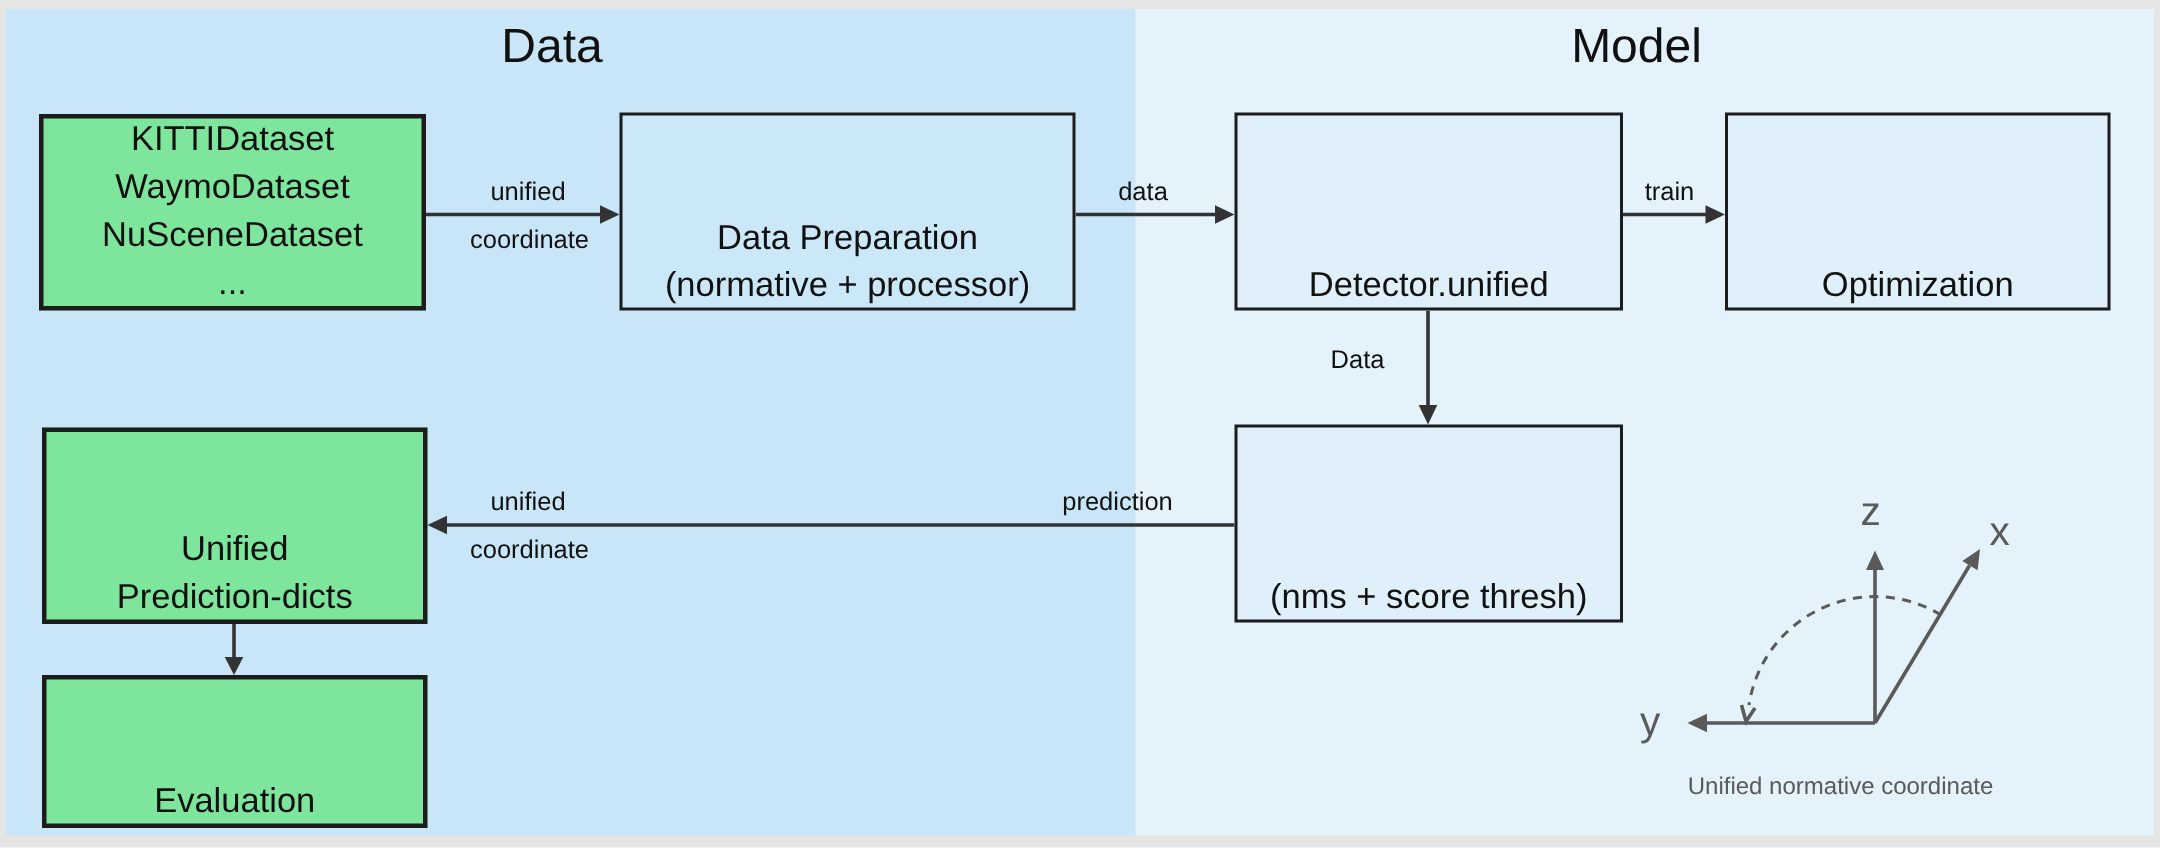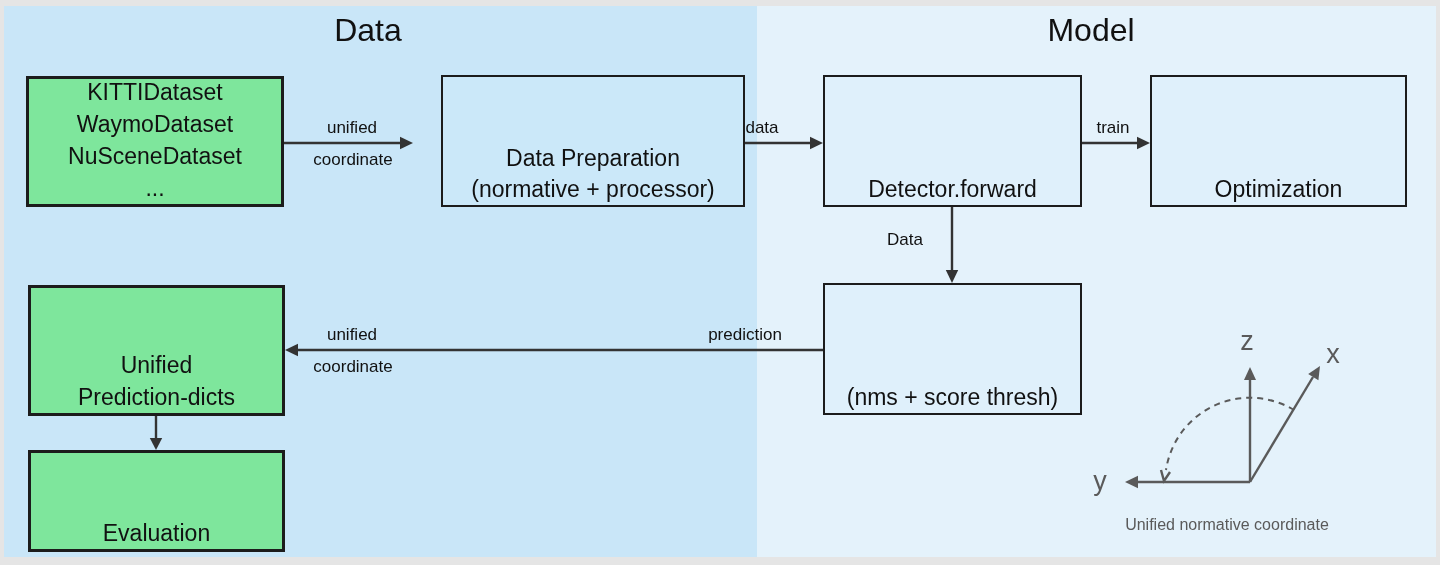--- a/index.html
+++ b/index.html
@@ -10,21 +10,21 @@
   .panel{position:absolute;top:6px;height:551px;}
   #panel-data{left:4px;width:753px;background:var(--data-panel,#c9e6f8);}
   #panel-model{left:757px;width:679px;background:var(--model-panel,#e4f2fb);}
   .title{position:absolute;top:12px;transform:translateX(-50%);font-size:32px;line-height:36px;white-space:nowrap;}
   .node{
     position:absolute;box-sizing:border-box;display:flex;flex-direction:column;
     justify-content:flex-end;align-items:center;text-align:center;
     font-size:23px;border:2px solid var(--node-border,#1c1c1c);
   }
   .node.green{background:var(--dataset-fill,#7ee69c);border-width:3px;}
-  .node.blue-data{background:var(--process-fill-data,#cbe8f9);margin-left:28px;}
+  .node.blue-data{background:var(--process-fill-data,#cbe8f9);}
   .node.blue-model{background:var(--process-fill-model,#dff0fb);}
   .nline{line-height:32px;white-space:nowrap;}
   .node.tight .nline{line-height:31px;}
   .elabel{position:absolute;transform:translateX(-50%);font-size:17px;line-height:27px;white-space:nowrap;}
   .axlabel{position:absolute;transform:translateX(-50%);font-size:27px;line-height:29px;color:var(--legend,#5a5a5a);}
   .caption{position:absolute;transform:translateX(-50%);font-size:16px;line-height:28px;white-space:nowrap;color:var(--legend,#5a5a5a);}
   svg.overlay{position:absolute;left:0;top:0;pointer-events:none;}
   .conn line{stroke:var(--arrow,#333);stroke-width:2.4;}
   .conn polygon{fill:var(--arrow,#333);stroke:none;}
   .axes line,.axes path,.axes polyline{stroke:var(--legend,#5a5a5a);stroke-width:2.4;fill:none;}
@@ -75,21 +75,21 @@
     <div class="nline">NuSceneDataset</div>
     <div class="nline">...</div>
   </div>
 
   <div class="node blue-data tight" style="left:413px;top:75px;width:304px;height:132px;">
     <div class="nline">Data Preparation</div>
     <div class="nline">(normative + processor)</div>
   </div>
 
   <div class="node blue-model" style="left:823px;top:75px;width:259px;height:132px;">
-    <div class="nline">Detector.forward</div>
+    <div class="nline">Detector.unified</div>
   </div>
 
   <div class="node blue-model" style="left:1150px;top:75px;width:257px;height:132px;">
     <div class="nline">Optimization</div>
   </div>
 
   <div class="node blue-model tight" style="left:823px;top:283px;width:259px;height:132px;">
     <div class="nline">(nms + score thresh)</div>
   </div>
 

